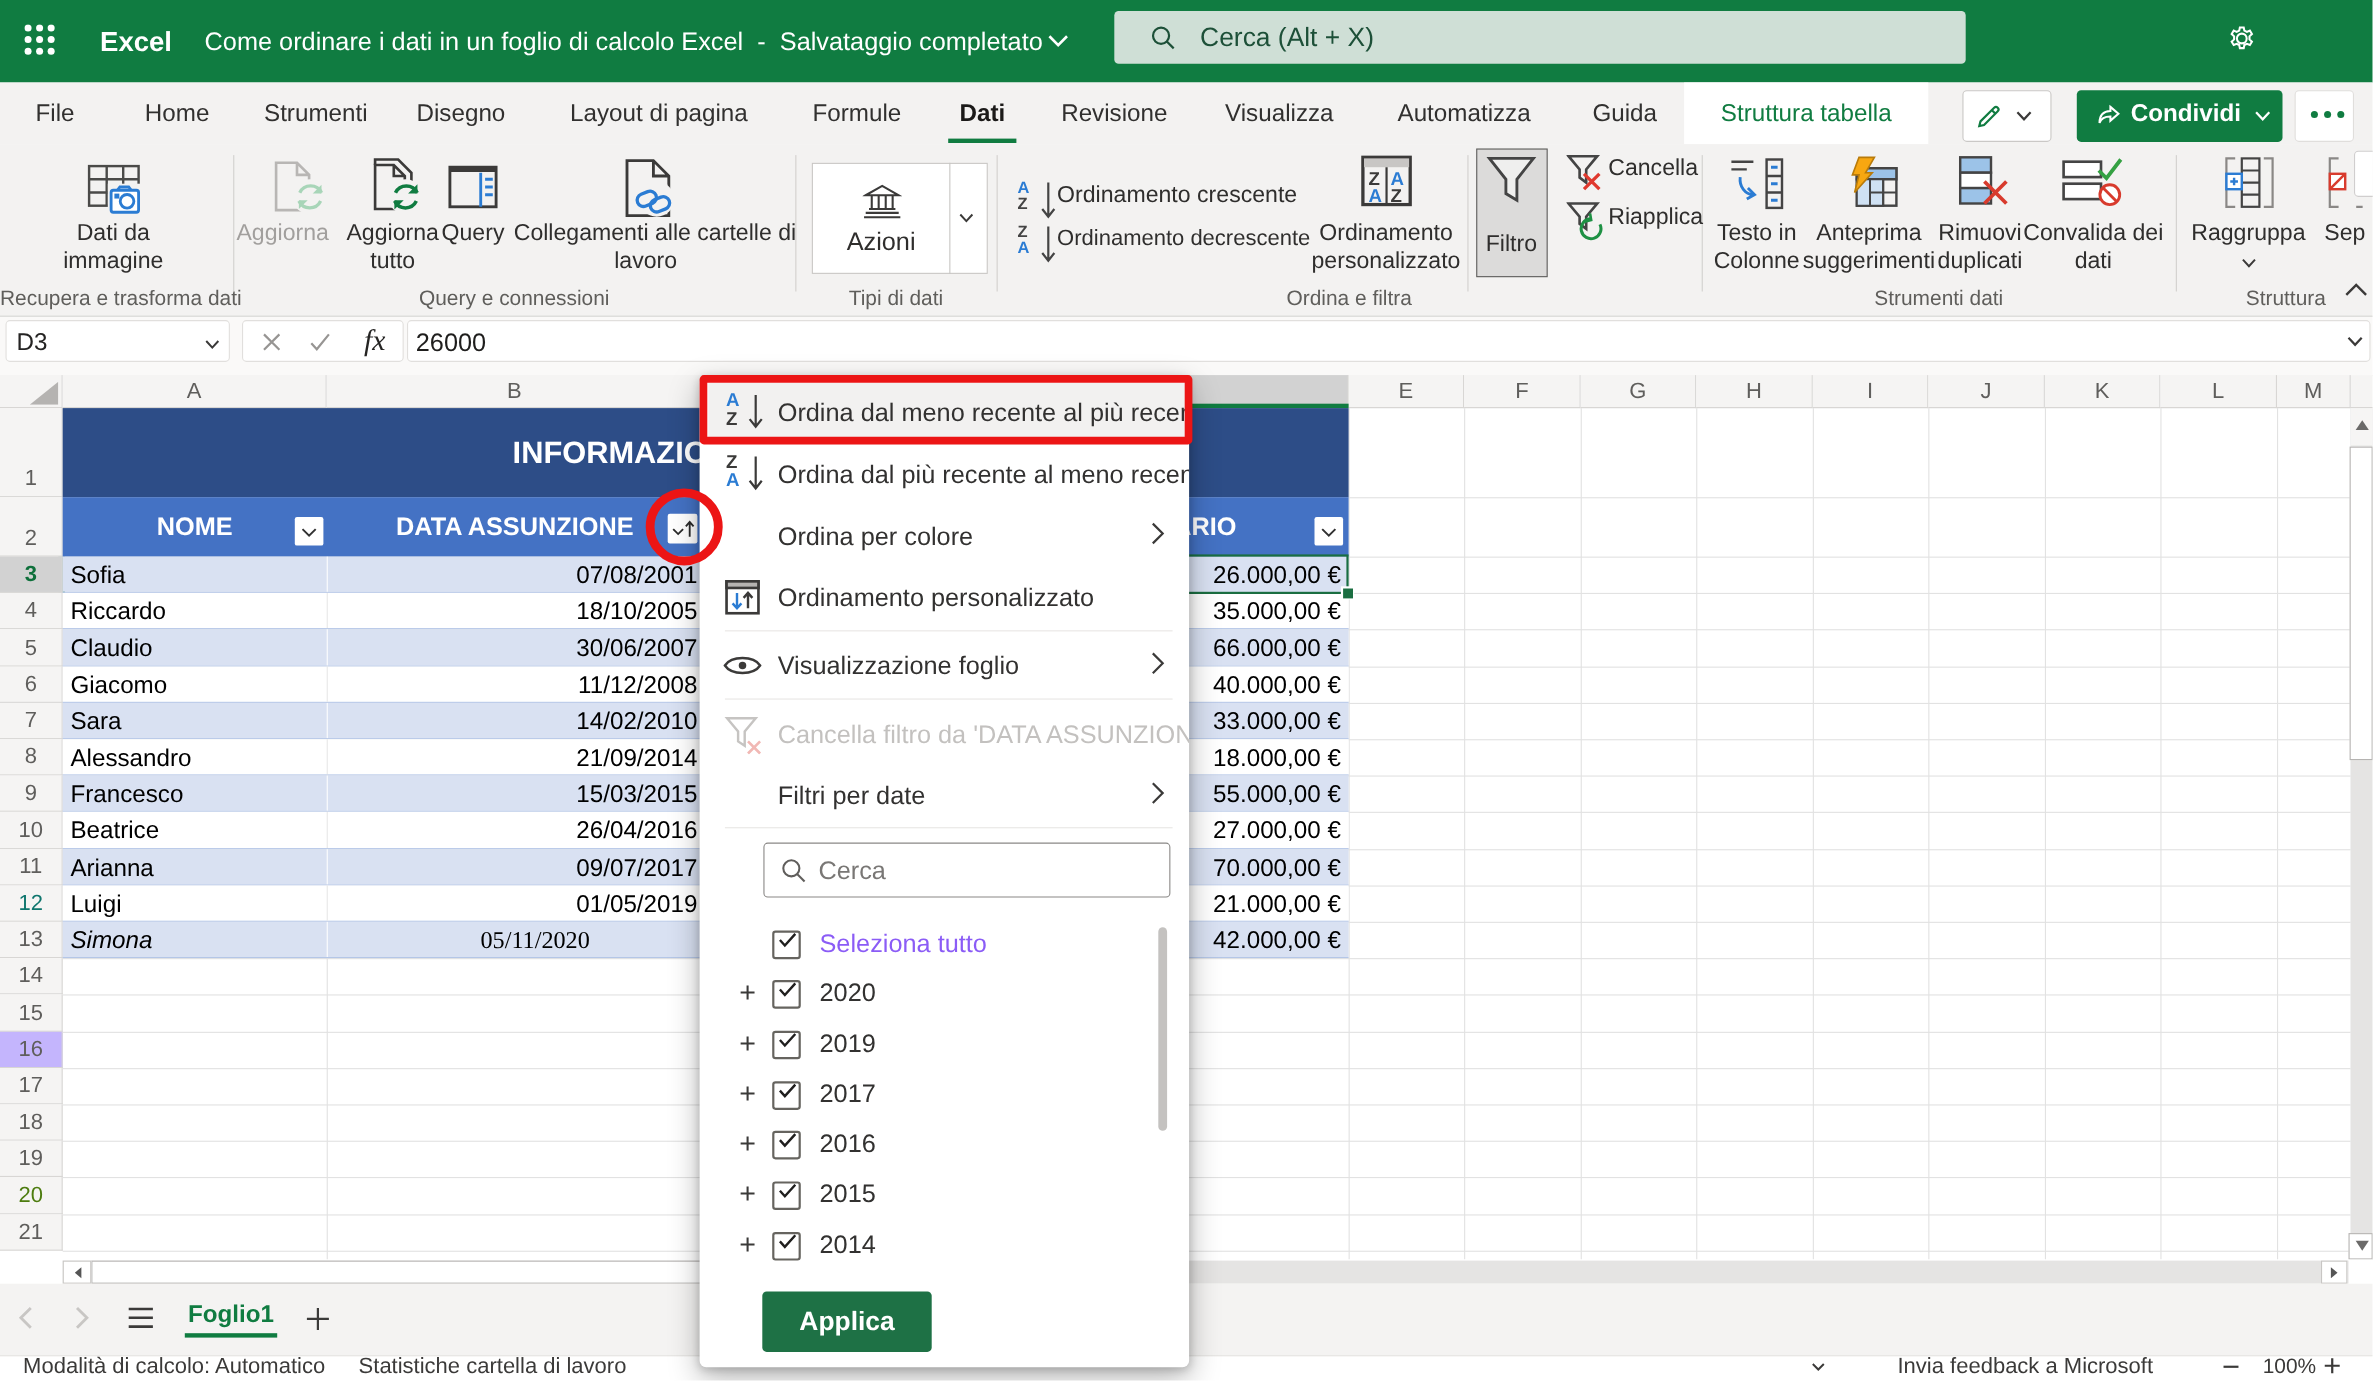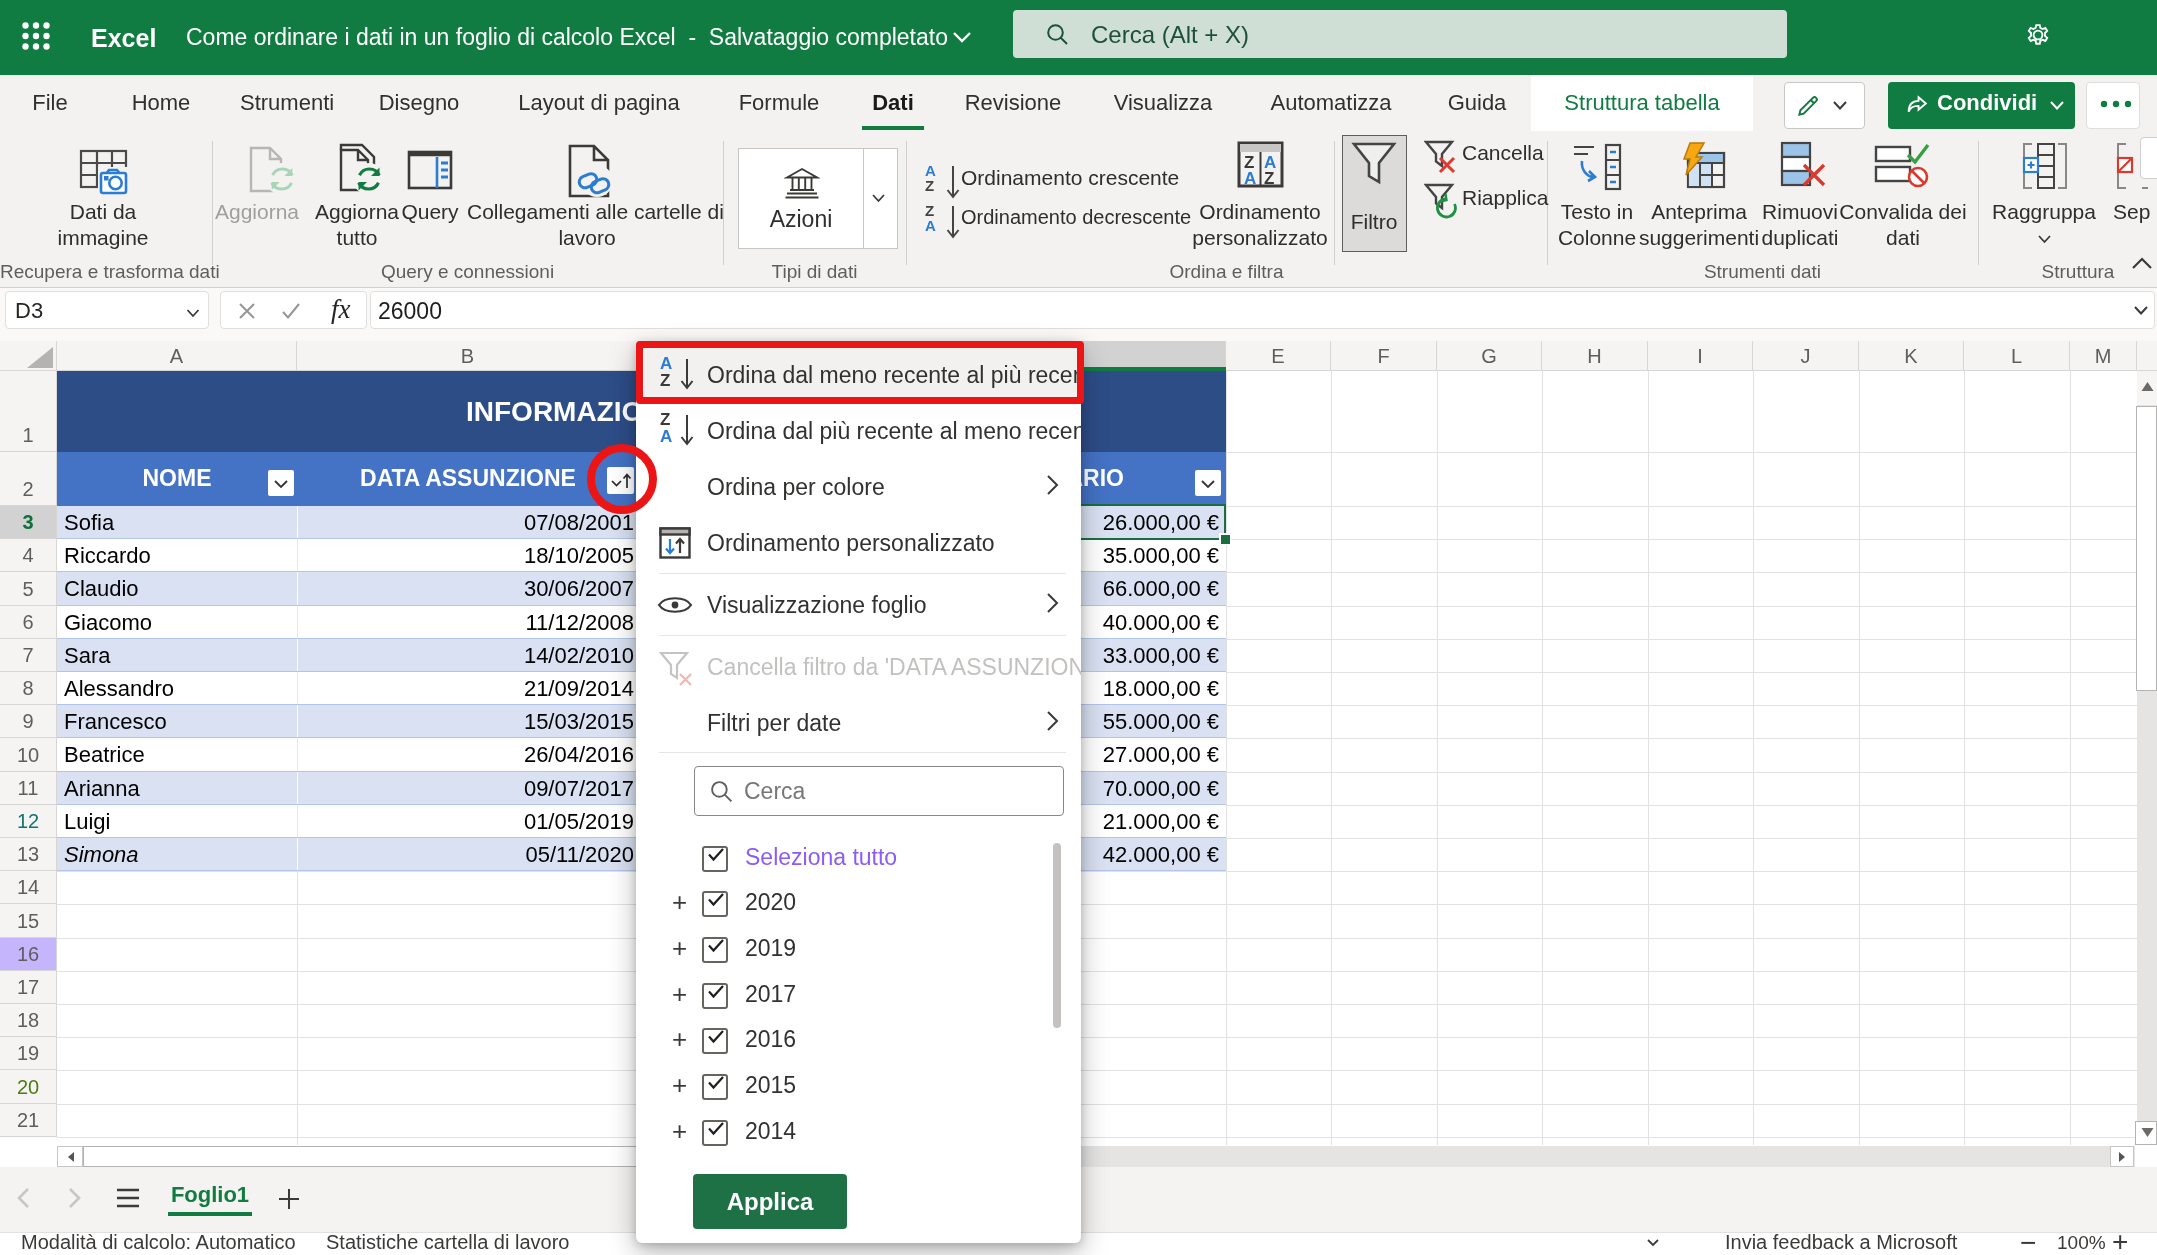--- a/index.html
+++ b/index.html
@@ -473,21 +473,21 @@
 <div class="cell" style="left:339px;top:771.6px;width:295px;height:33.2px;line-height:33.2px;text-align:right;">09/07/2017</div>
 <div class="cell" style="left:920px;top:771.6px;width:299px;height:33.2px;line-height:33.2px;text-align:right;">70.000,00 €</div>
 <div class="abs" style="left:57px;top:804.8px;width:1169px;height:32.2px;background:#fff;"></div>
 <div class="abs" style="left:57px;top:837.0px;width:1169px;height:1px;background:#b4c6e7;"></div>
 <div class="cell" style="left:64px;top:804.8px;height:33.2px;line-height:33.2px;">Luigi</div>
 <div class="cell" style="left:339px;top:804.8px;width:295px;height:33.2px;line-height:33.2px;text-align:right;">01/05/2019</div>
 <div class="cell" style="left:920px;top:804.8px;width:299px;height:33.2px;line-height:33.2px;text-align:right;">21.000,00 €</div>
 <div class="abs" style="left:57px;top:838.0px;width:1169px;height:32.2px;background:#d9e1f2;"></div>
 <div class="abs" style="left:57px;top:870.2px;width:1169px;height:1px;background:#b4c6e7;"></div>
 <div class="cell" style="left:64px;top:838.0px;height:24px;line-height:33.2px;font-style:italic;">Simona</div>
-<div class="cell" style="left:339px;top:838.0px;width:295px;height:33.2px;line-height:33.2px;text-align:right;">05/11/2020</div>
+<div class="cell" style="left:339px;top:838.0px;width:295px;height:33.2px;line-height:33.2px;text-align:center;font-family:Liberation Serif, serif;">05/11/2020</div>
 <div class="cell" style="left:920px;top:838.0px;width:299px;height:33.2px;line-height:33.2px;text-align:right;">42.000,00 €</div>
 <div class="abs" style="left:297px;top:506.0px;width:1px;height:32.2px;background:rgba(255,255,255,.95);"></div>
 <div class="abs" style="left:639px;top:506.0px;width:1px;height:32.2px;background:rgba(255,255,255,.95);"></div>
 <div class="abs" style="left:910px;top:506.0px;width:1px;height:32.2px;background:rgba(255,255,255,.95);"></div>
 <div class="abs" style="left:297px;top:539.2px;width:1px;height:32.2px;background:#e8e8e8;"></div>
 <div class="abs" style="left:639px;top:539.2px;width:1px;height:32.2px;background:#e8e8e8;"></div>
 <div class="abs" style="left:910px;top:539.2px;width:1px;height:32.2px;background:#e8e8e8;"></div>
 <div class="abs" style="left:297px;top:572.4px;width:1px;height:32.2px;background:rgba(255,255,255,.95);"></div>
 <div class="abs" style="left:639px;top:572.4px;width:1px;height:32.2px;background:rgba(255,255,255,.95);"></div>
 <div class="abs" style="left:910px;top:572.4px;width:1px;height:32.2px;background:rgba(255,255,255,.95);"></div>

